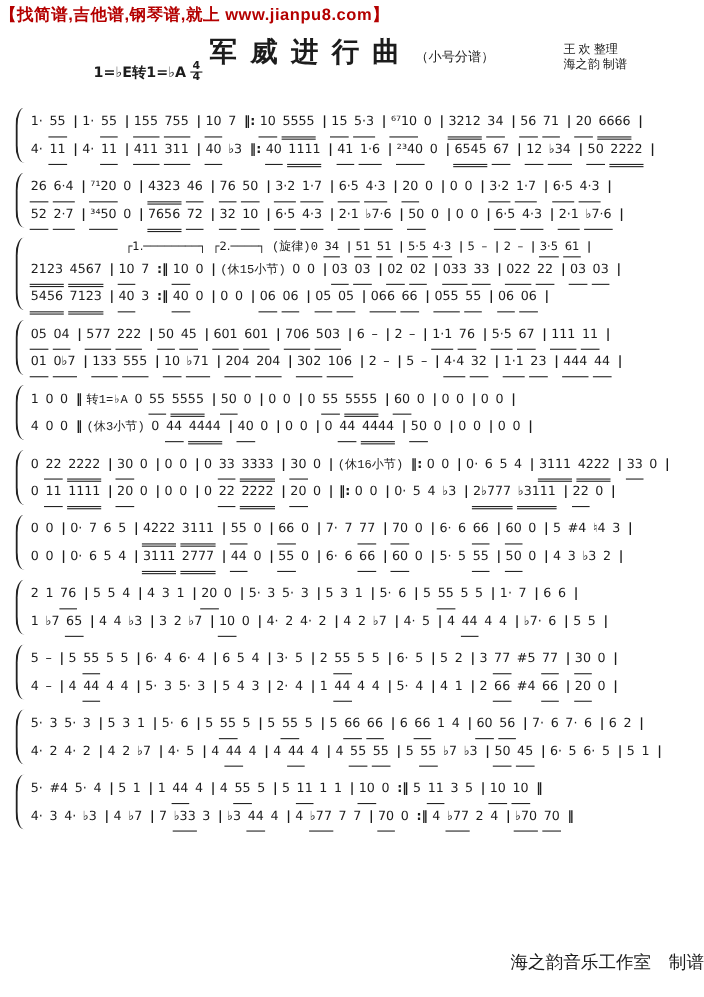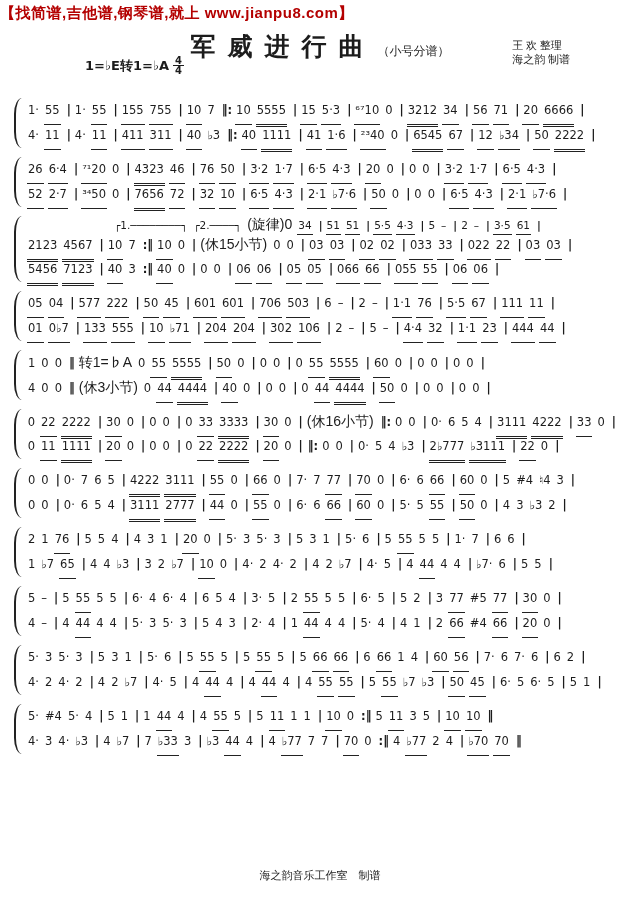--- a/index.html
+++ b/index.html
@@ -38,24 +38,24 @@
   .voices{display:flex;flex-direction:column;justify-content:center;}
   .line{white-space:nowrap;line-height:25px;height:25px;font-size:11.5px;}
   .line:empty{display:none;}
   .annline{line-height:16px;height:16px;font-size:10.5px;}
   .ind-s3{padding-left:86px;}
   .ind-s11{padding-left:236px;}
   .tok{display:inline-block;margin-right:4px;padding:0 1px 1px 1px;}
   .g1{border-bottom:1px solid #222;}
   .g2{border-bottom:3px double #222;}
   .bar{margin:0 2px 0 1px;font-weight:bold;}
-  .lbl{font-size:14px;font-family:Liberation Sans, sans-serif;}
+  .lbl{font-size:11px;font-family:Liberation Mono, monospace;}
   .footer{
-    position:absolute;bottom:22px;left:0;width:100%;text-align:center;
-    font-family:Liberation Serif, serif;font-size:11px;line-height:17px;
+    position:absolute;bottom:22px;left:0;width:100%;text-align:right;
+    font-family:Liberation Serif, serif;font-size:16px;line-height:17px;
   }
 </style>
 </head>
 <body>
 
 <div class="banner" style="color: rgb(180, 0, 0);">【找简谱,吉他谱,钢琴谱,就上 www.jianpu8.com】</div>
 
 <div class="header">
   <div class="title-row">
     <span class="title">军威进行曲</span><span class="subtitle">（小号分谱）</span>

